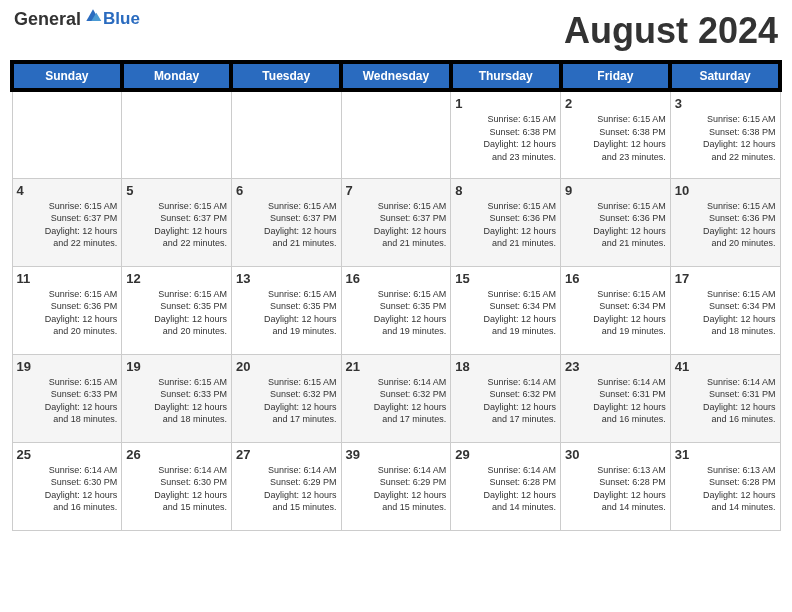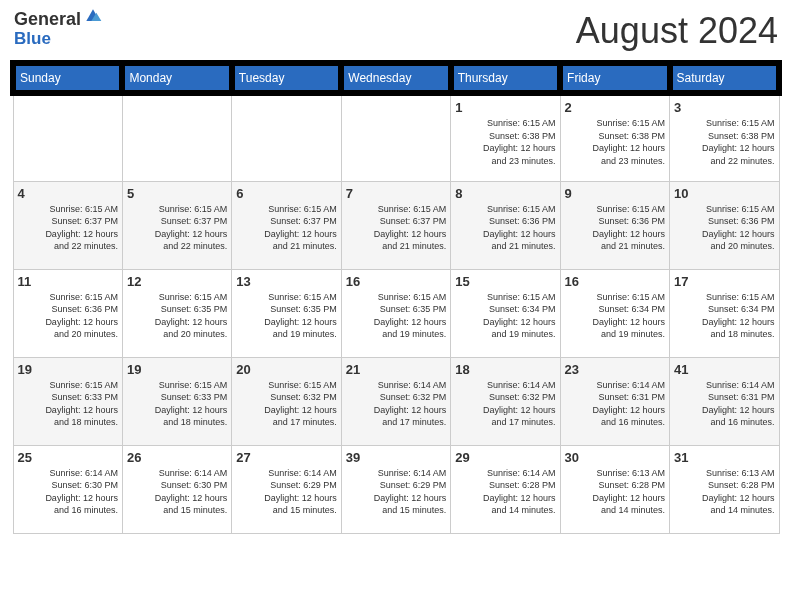--- a/index.html
+++ b/index.html
@@ -16,21 +16,21 @@
       align-items: flex-start;
       margin-bottom: 8px;
       padding: 0 4px;
     }
     .logo {
       display: flex;
       align-items: center;
     }
     .logo-text {
       display: flex;
-      flex-direction: column;
+      flex-direction: row;
       line-height: 1.1;
     }
     .logo-general {
       font-size: 18px;
       font-weight: bold;
       color: #333;
     }
     .logo-blue {
       font-size: 17px;
       font-weight: bold;
@@ -40,40 +40,40 @@
       width: 20px;
       height: 20px;
       margin-left: 2px;
       margin-top: -8px;
     }
     .title-block {
       text-align: right;
     }
     .month-year {
       font-size: 36px;
-      font-weight: normal;
+      font-weight: bold;
       color: #333;
     }
     .location {
       font-size: 15px;
       color: #555;
     }
     table {
       width: 100%;
       border-collapse: collapse;
       table-layout: fixed;
     }
     thead tr th {
       background-color: #2a6bbf;
       color: #fff;
       font-size: 12px;
-      font-weight: normal;
+      font-weight: bold;
       padding: 5px 4px;
-      text-align: left;
-      border: 6px solid #000000;
+      text-align: center;
+      border: 4px solid #000000;
     }
     tbody tr td {
       border: 1px solid #ccc;
       vertical-align: top;
       padding: 4px 4px;
       font-size: 9.5px;
       color: #333;
       height: 88px;
       background: #fff;
     }

